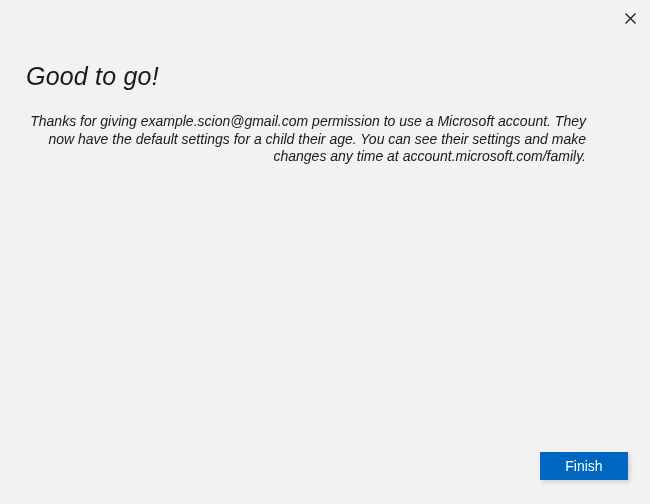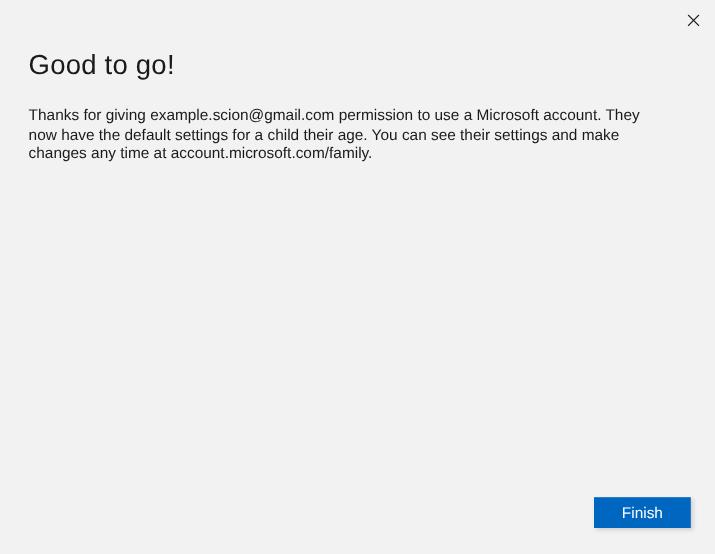--- a/index.html
+++ b/index.html
@@ -28,35 +28,37 @@
       background: transparent;
       border: none;
     }
     .close-btn svg {
       width: 11px;
       height: 11px;
       stroke: #1a1a1a;
       stroke-width: 1.2;
     }
     .content {
-      padding: 45px 26px 0 26px;
+      padding: 62px 26px 0 26px;
+      font-style: italic;
     }
     .title {
       font-size: 25px;
       font-weight: 350;
       color: #1a1a1a;
       margin-bottom: 22px;
       letter-spacing: 0.2px;
     }
     .body-text {
       font-size: 14px;
       line-height: 1.25;
       color: #1a1a1a;
       max-width: 560px;
       font-weight: 400;
+      text-align: right;
     }
     .finish-btn {
       position: absolute;
       bottom: 24px;
       right: 22px;
       width: 88px;
       height: 28px;
       background: #0067c0;
       color: #ffffff;
       border: none;

